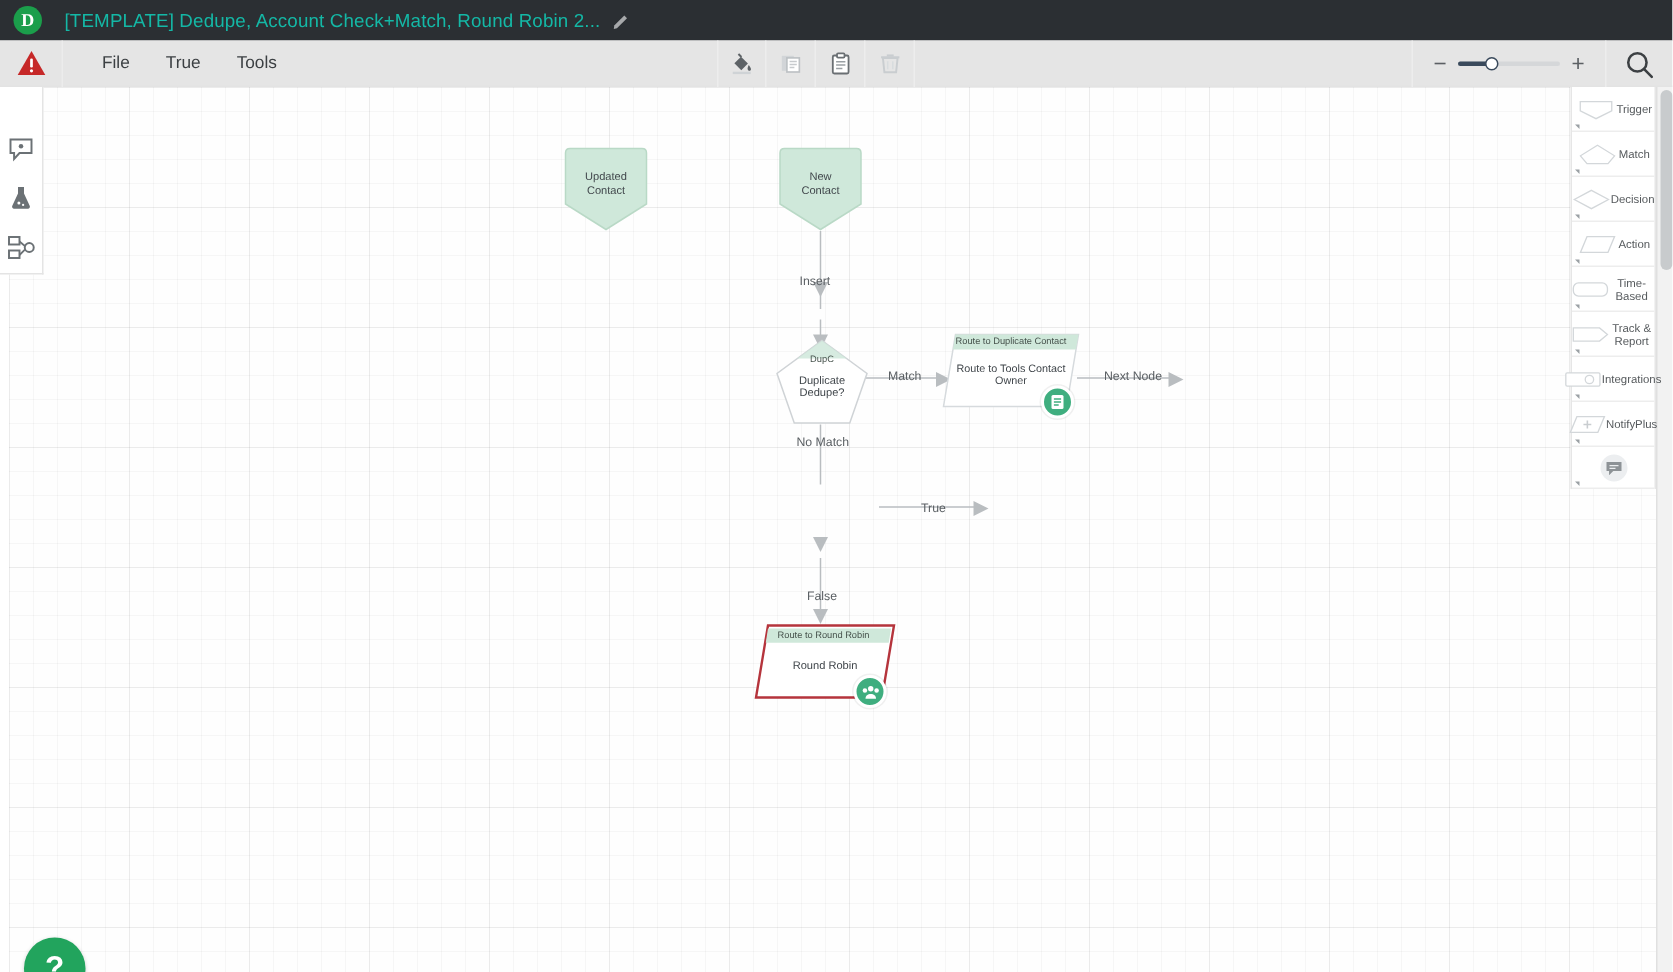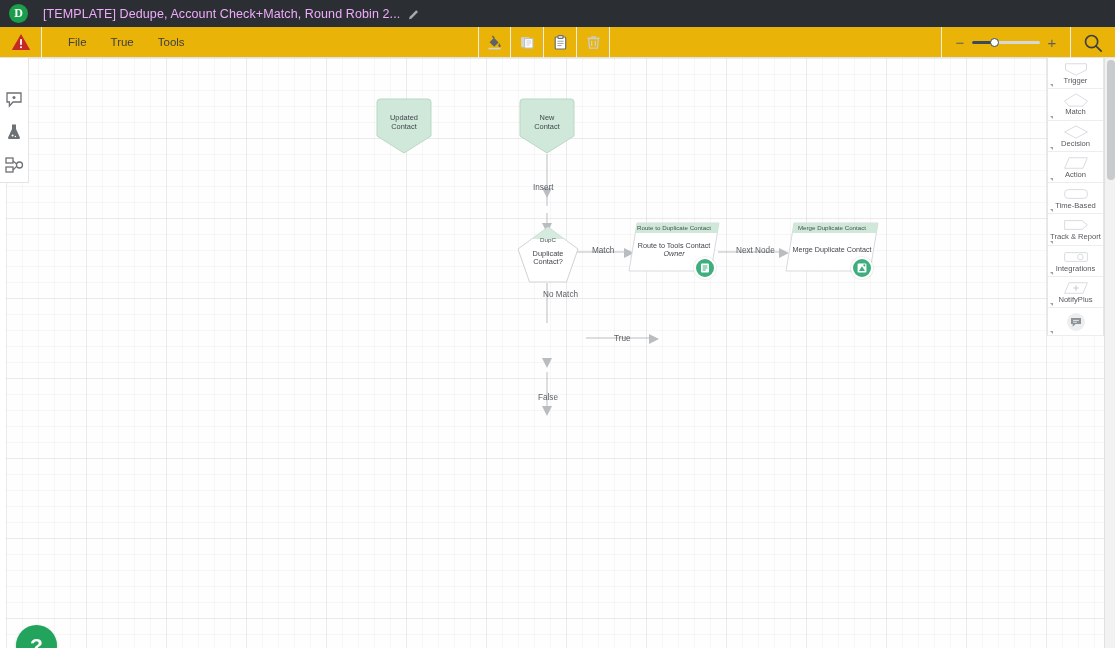--- a/index.html
+++ b/index.html
@@ -16,32 +16,32 @@
     position: absolute; left: 0; top: 0; width: 1115px; height: 27px;
     background: #2b2f33; display: flex; align-items: center;
   }
   #app-logo {
     width: 19px; height: 19px; border-radius: 50%;
     background: #1b9e4b; color: #fff; font-size: 12px; font-weight: bold;
     display: flex; align-items: center; justify-content: center;
     margin-left: 9px; font-family: "Liberation Serif", serif;
   }
   #doc-title {
-    color: #f0abfc; font-size: 12.5px; margin-left: 15px;
+    color: #14b8a6; font-size: 12.5px; margin-left: 15px;
     white-space: nowrap; letter-spacing: .1px;
   }
   #title-edit-icon {
     margin-left: 8px; width: 12px; height: 12px; opacity: .72;
     display: flex; align-items: center;
   }
 
   
   #menubar {
     position: absolute; left: 0; top: 27px; width: 1115px; height: 31px;
-    background: #eab308; border-bottom: 1px solid #e3e3e3;
+    background: #e5e5e5; border-bottom: 1px solid #e3e3e3;
     display: flex; align-items: center;
   }
   #warn-badge {
     width: 42px; height: 31px; display: flex; align-items: center; justify-content: center;
     border-right: 1px solid #ececec;
   }
   .menu-item {
     font-size: 11.5px; color: #3c4043; padding: 0 12px; line-height: 31px;
     cursor: default;
   }
@@ -95,21 +95,21 @@
   .rail-btn { width: 29px; height: 34px; display: flex; align-items: center; justify-content: center; }
 
   
   #palette {
     position: absolute; right: 11px; top: 58px; width: 57px;
     background: #ffffff; border-left: 1px solid #e6e6e6; border-right: 1px solid #e6e6e6;
     z-index: 8;
   }
   .pal-item {
     position: relative; padding: 4px 0 3px; border-bottom: 1px solid #ededed;
-    display: flex; flex-direction: column; align-items: center; justify-content: center;
+    display: flex; flex-direction: row; align-items: center; justify-content: center;
     min-height: 30px;
   }
   .pal-label {
     font-size: 7.6px; color: #55595c; text-align: center; line-height: 8.3px;
     margin-top: 1px; max-width: 56px;
   }
   .pal-corner {
     position: absolute; left: 2px; bottom: 1px; width: 0; height: 0;
     border-left: 3.5px solid transparent; border-top: 3.5px solid #9aa0a4;
   }
@@ -283,65 +283,66 @@
 
   <div class="edge-label" style="left:527px;top:125px;text-align:center;">Insert</div>
 
   <div class="node" style="left:511px;top:168px;width:62px;height:58px;">
     <svg width="62" height="58" viewBox="0 0 62 58">
       <path d="M31 1 L61 23 L49.5 56 L12.5 56 L1 23 Z" fill="#ffffff" stroke="#cfd3d6" stroke-width="1"></path>
       <path d="M31 1 L47.5 13 L14.5 13 Z" fill="#cfe8da" opacity=".85"></path>
     </svg>
     <div class="node-hdr" style="left:0;top:10px;width:62px;">DupC</div>
     <div class="node-label" style="top:23px;font-size:7.4px;">Duplicate</div>
-    <div class="node-label" style="top:31px;font-size:7.4px;">Contact?</div>
+    <div class="node-label" style="top:31px;font-size:7.4px;">Dedupe?</div>
   </div>
 
   <div class="edge-label" style="left:586px;top:188px;">Match</div>
-  <div class="edge-label" style="left:525px;top:232px;margin-left:12px;">No Match</div>
+  <div class="edge-label" style="left:525px;top:232px;">No Match</div>
 
   <div class="node" style="left:622px;top:164px;width:92px;height:50px;">
     <svg width="92" height="50" viewBox="0 0 92 50">
       <path d="M9 1 L91 1 L83 49 L1 49 Z" fill="#ffffff" stroke="#d6dadd" stroke-width="1"></path>
       <path d="M9 1 L91 1 L89.3 11 L7.3 11 Z" fill="#cfe8da"></path>
     </svg>
     <div class="node-hdr" style="left:0;top:2px;width:92px;">Route to Duplicate Contact</div>
     <div class="node-label" style="top:19px;font-size:7.2px;">Route to Tools Contact</div>
-    <div class="node-label" style="top:27px;font-size:7.2px;font-style:italic;">Owner</div>
+    <div class="node-label" style="top:27px;font-size:7.2px;">Owner</div>
     <div class="badge" style="left:66px;top:35px;">
       <svg width="12" height="12" viewBox="0 0 12 12">
         <rect x="2" y="1.4" width="8" height="9.2" rx="1" fill="#ffffff"></rect>
         <path d="M3.6 4 h4.8 M3.6 6 h4.8 M3.6 8 h3.2" stroke="#3fae7f" stroke-width="1"></path>
       </svg>
     </div>
   </div>
 
   <div class="edge-label" style="left:730px;top:188px;">Next Node</div>
 
-  <div class="node" style="left:779px;top:164px;width:94px;height:50px;">
-    <svg width="94" height="50" viewBox="0 0 94 50">
-      <path d="M9 1 L93 1 L85 49 L1 49 Z" fill="#ffffff" stroke="#d6dadd" stroke-width="1"></path>
-      <path d="M9 1 L93 1 L91.3 11 L7.3 11 Z" fill="#cfe8da"></path>
-    </svg>
-    <div class="node-hdr" style="left:0;top:2px;width:94px;">Merge Duplicate Contact</div>
-    <div class="node-label" style="top:23px;font-size:7.2px;">Merge Duplicate Contact</div>
-    <div class="badge" style="left:66px;top:35px;">
-      <svg width="12" height="12" viewBox="0 0 12 12">
-        <rect x="1.6" y="1.6" width="8.8" height="8.8" rx="1.2" fill="#ffffff"></rect>
-        <path d="M3 9 L6 4.2 L9 9 Z" fill="#3fae7f"></path>
-        <circle cx="8.4" cy="3.4" r="1.1" fill="#3fae7f"></circle>
-      </svg>
-    </div>
-  </div>
 
 
   <div class="edge-label" style="left:608px;top:276px;">True</div>
   <div class="edge-label" style="left:532px;top:335px;text-align:center;">False</div>
 
 
+  <div class="node" style="left:497px;top:358px;width:94px;height:50px;">
+    <svg width="94" height="50" viewBox="0 0 94 50">
+      <path d="M9 1 L93 1 L85 49 L1 49 Z" fill="#ffffff" stroke="#b5343c" stroke-width="1.6"></path>
+      <path d="M9 3 L91 3 L89.5 12.5 L7.5 12.5 Z" fill="#cfe8da"></path>
+    </svg>
+    <div class="node-hdr" style="left:0;top:4px;width:92px;">Route to Round Robin</div>
+    <div class="node-label" style="top:23px;font-size:7.4px;">Round Robin</div>
+    <div class="badge" style="left:66px;top:34px;">
+      <svg width="13" height="13" viewBox="0 0 13 13">
+        <circle cx="6.5" cy="4.2" r="1.8" fill="#ffffff"></circle>
+        <circle cx="2.6" cy="5.4" r="1.5" fill="#ffffff"></circle>
+        <circle cx="10.4" cy="5.4" r="1.5" fill="#ffffff"></circle>
+        <path d="M3.0 10.8 c0-2.0 1.5-3.1 3.5-3.1 s3.5 1.1 3.5 3.1 z" fill="#ffffff"></path>
+      </svg>
+    </div>
+  </div>
 
   <div id="help-btn">
     <span>?</span>
   </div>
 </div>
 
 <div id="left-rail">
   <div class="rail-btn">
     <svg width="18" height="18" viewBox="0 0 18 18">
       <path d="M2 3 h14 v9 h-8 l-3.6 4 v-4 h-2.4 z" fill="none" stroke="#6b7175" stroke-width="1.3"></path>

